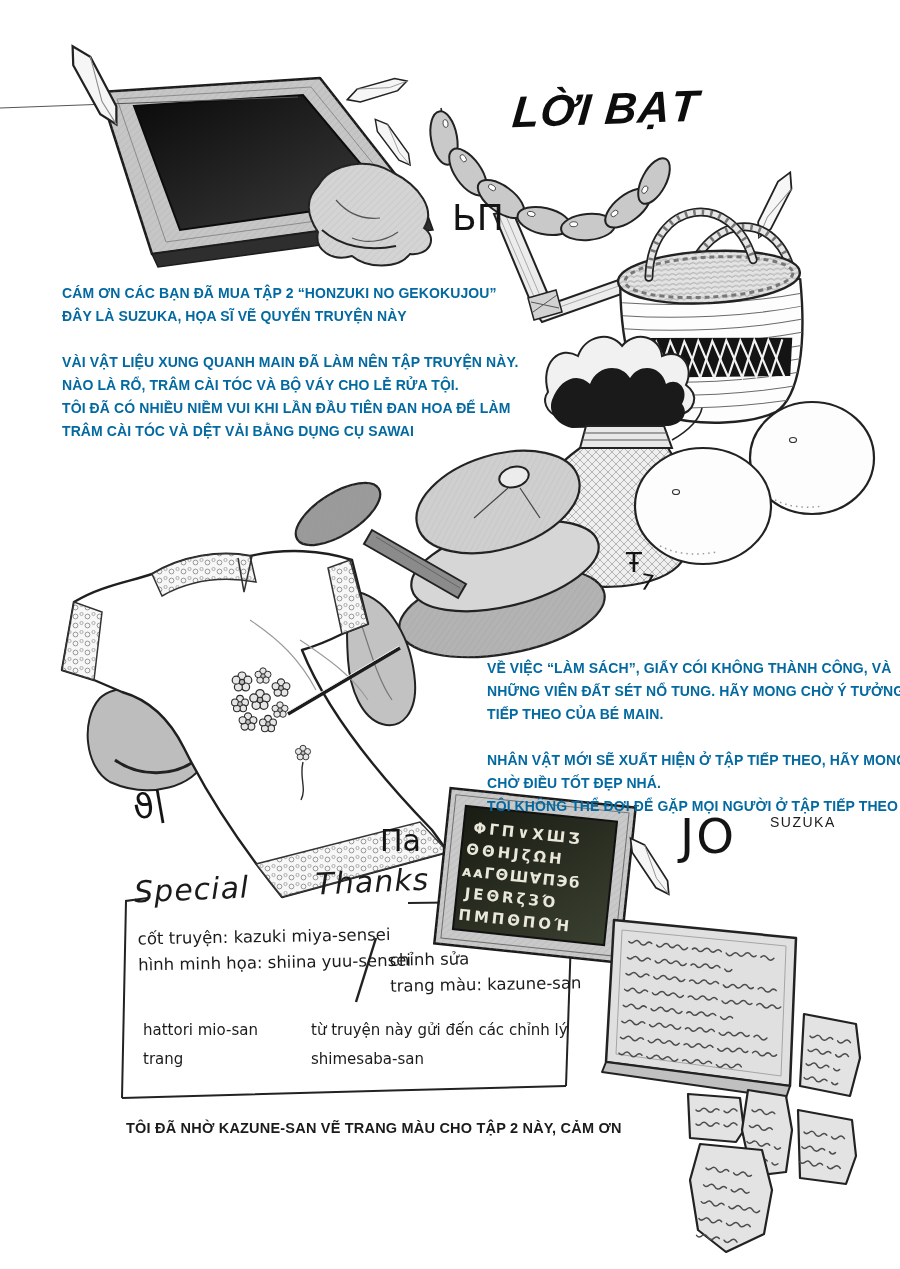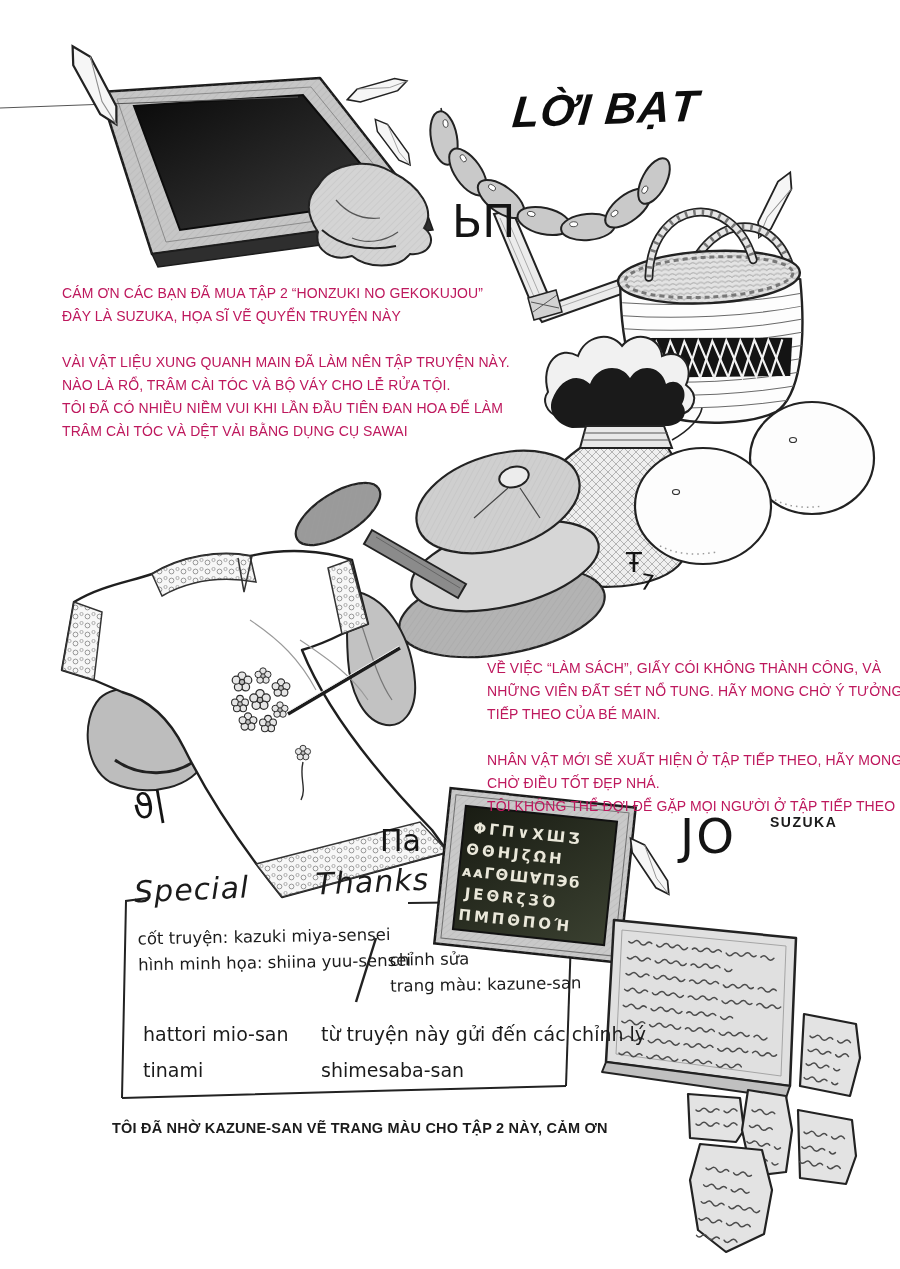--- a/index.html
+++ b/index.html
@@ -1,30 +1,30 @@
 <!DOCTYPE html>
 <html><head>
 <meta charset="utf-8">
 <style>
   html,body{margin:0;padding:0}
   body{width:900px;height:1269px;position:relative;background:#fff;
        font-family:"Liberation Sans",sans-serif;overflow:hidden;color:#1b1b1b}
   #art{position:absolute;left:0;top:0;z-index:1}
   .txt{position:absolute;z-index:2}
-  .para{white-space:pre-line;font-weight:normal;font-size:14px;line-height:1.64;
-        letter-spacing:.1px;color:#be185d}
+  .para{white-space:pre-line;font-weight:bold;font-size:14px;line-height:1.64;
+        letter-spacing:.1px;color:#0369a1}
   .title{font-size:44px;font-weight:bold;font-style:italic;letter-spacing:1px;
          transform:skewX(-7deg) rotate(-2deg);color:#0d0d0d;white-space:nowrap}
-  .sig{font-weight:bold;font-size:14px;letter-spacing:1.5px}
+  .sig{font-weight:normal;font-size:14px;letter-spacing:1.5px}
   .hand{font-family:"DejaVu Sans",sans-serif;color:#1b1b1b}
   .st-head{font-size:30px;font-style:italic;letter-spacing:1px;word-spacing:56px;
            transform:rotate(-2.5deg);white-space:nowrap}
   .cred{font-size:16.5px;line-height:1.6;white-space:pre-line;transform:rotate(-1deg)}
-  .ack{display:grid;grid-template-columns:168px auto;column-gap:10px;
-       font-size:19px;line-height:1.92;white-space:nowrap}
+  .ack{display:grid;grid-template-columns:168px auto;
+       font-size:15px;line-height:1.92;white-space:nowrap}
   .note{font-weight:bold;font-size:14.5px;letter-spacing:.2px;white-space:nowrap}
   .fg{font-family:"DejaVu Sans",sans-serif;color:#141414;line-height:1;white-space:nowrap}
   .sq{fill:none;stroke:#4c4c4c;stroke-width:1.5;stroke-linecap:round}
   .chalkrow{font-family:"DejaVu Sans",sans-serif;font-weight:bold;font-size:15px;
             letter-spacing:3px;fill:#eae8da}
 </style>
 </head>
 <body>
 
 <svg id="art" width="900" height="1269" viewBox="0 0 900 1269">
@@ -301,24 +301,24 @@
 
 <div class="txt hand cred" style="left:138px;top:924px">cốt truyện: kazuki miya-sensei
 hình minh họa: shiina yuu-sensei</div>
 
 <div class="txt hand cred" style="left:390px;top:946px">chỉnh sửa
 trang màu: kazune-san</div>
 
 <div class="txt hand ack" style="left:143px;top:1016px">
   <div>hattori mio-san</div>
   <div>từ truyện này gửi đến các chỉnh lý</div>
-  <div>tinami</div>
+  <div>trang</div>
   <div>shimesaba-san</div>
 </div>
 
-<div class="txt note" style="left:112px;top:1120px">TÔI ĐÃ NHỜ KAZUNE-SAN VẼ TRANG MÀU CHO TẬP 2 NÀY, CẢM ƠN</div>
-
-<div class="txt fg" style="left:452px;top:200px;font-size:44px">ЬП</div>
+<div class="txt note" style="left:126px;top:1120px">TÔI ĐÃ NHỜ KAZUNE-SAN VẼ TRANG MÀU CHO TẬP 2 NÀY, CẢM ƠN</div>
+
+<div class="txt fg" style="left:452px;top:200px;font-size:36px">ЬП</div>
 <div class="txt fg" style="left:133px;top:788px;font-size:34px;transform:rotate(-10deg)">ϑ|</div>
 <div class="txt fg" style="left:380px;top:826px;font-size:30px">Па</div>
 <div class="txt fg" style="left:626px;top:550px;font-size:26px">Ŧ</div>
 <div class="txt fg" style="left:640px;top:572px;font-size:22px;transform:rotate(10deg)">7</div>
 <div class="txt fg" style="left:680px;top:812px;font-size:48px;letter-spacing:2px">ЈО</div>
 
 </body></html>

